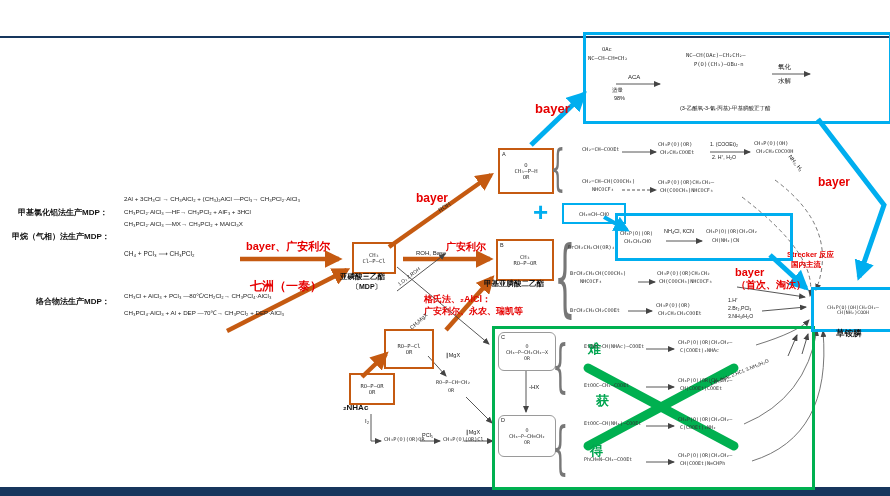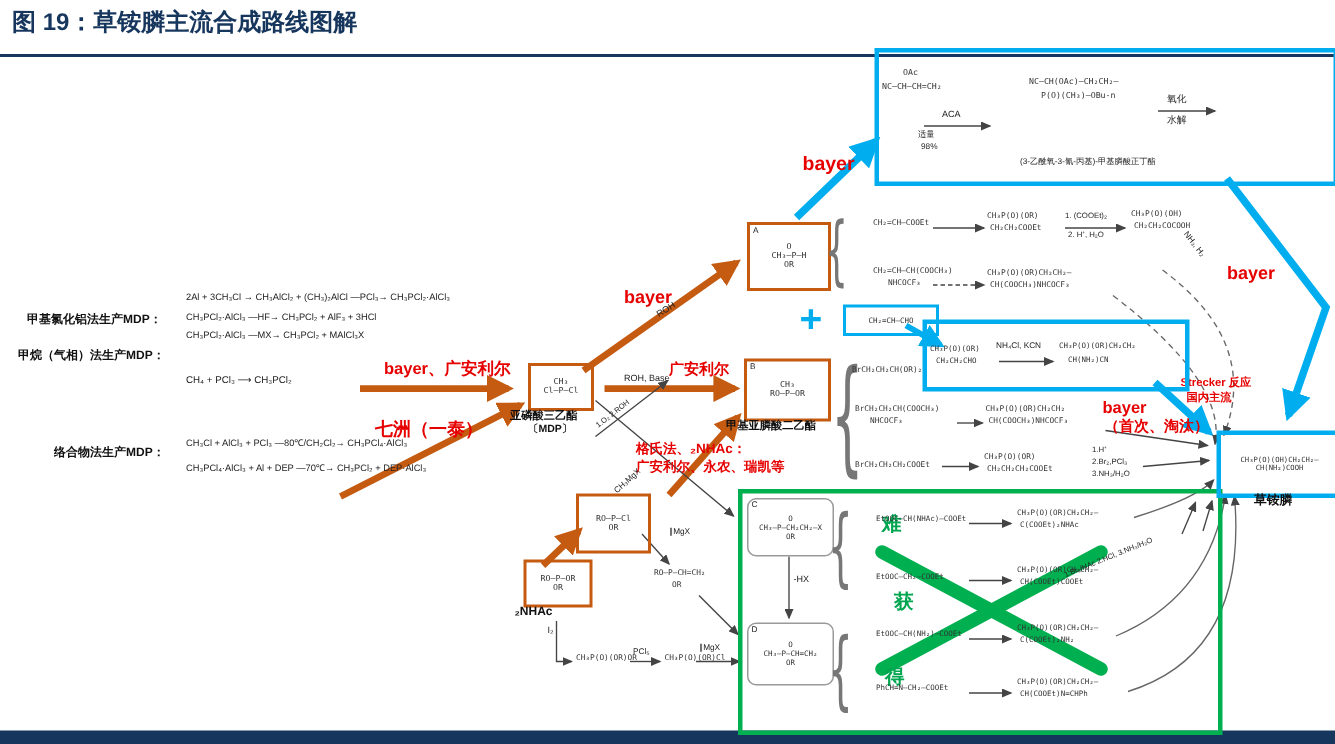--- a/index.html
+++ b/index.html
@@ -19,21 +19,20 @@
   #title{position:absolute;left:8px;top:5px;font-size:16px;font-weight:bold;color:#17365D;}
   #title-line{position:absolute;left:0;top:36px;width:890px;height:2px;background:#17365D;}
   #bottom-bar{position:absolute;left:0;top:487px;width:890px;height:9px;background:#17365D;}
   svg{position:absolute;left:0;top:0;}
 </style>
 </head>
 <body>
 
 <div id="canvas">
 
-  <div id="title">图 19：草铵膦主流合成路线图解</div>
   <div id="title-line"></div>
   <div id="bottom-bar"></div>
 
   <svg width="890" height="496">
     <defs>
       <marker id="ao" markerWidth="4" markerHeight="4" refX="3.2" refY="2" orient="auto">
         <path d="M0,0 L4,2 L0,4 Z" fill="#C55A11"></path>
         </marker>
       <marker id="au" markerWidth="4" markerHeight="4" refX="3.2" refY="2" orient="auto">
         <path d="M0,0 L4,2 L0,4 Z" fill="#00AEEF"></path>
@@ -103,25 +102,25 @@
   <div class="t blk" style="left:18px;top:208px;font-size:8px">甲基氯化铝法生产MDP：</div>
   <div class="t" style="left:124px;top:195px;font-size:6.2px">2Al + 3CH₃Cl → CH₃AlCl₂ + (CH₃)₂AlCl ―PCl₃→ CH₃PCl₂·AlCl₃</div>
   <div class="t" style="left:124px;top:208px;font-size:6.2px">CH₃PCl₂·AlCl₃ ―HF→ CH₃PCl₂ + AlF₃ + 3HCl</div>
   <div class="t" style="left:124px;top:220px;font-size:6.2px">CH₃PCl₂·AlCl₃ ―MX→ CH₃PCl₂ + MAlCl₃X</div>
   <div class="t blk" style="left:12px;top:232px;font-size:8px">甲烷（气相）法生产MDP：</div>
   <div class="t" style="left:124px;top:250px;font-size:6.5px">CH₄ + PCl₃ ⟶ CH₃PCl₂</div>
   <div class="t blk" style="left:36px;top:297px;font-size:8px">络合物法生产MDP：</div>
   <div class="t" style="left:124px;top:292px;font-size:6.2px">CH₃Cl + AlCl₃ + PCl₃ ―80℃/CH₂Cl₂→ CH₃PCl₄·AlCl₃</div>
   <div class="t" style="left:124px;top:309px;font-size:6.2px">CH₃PCl₄·AlCl₃ + Al + DEP ―70℃→ CH₃PCl₂ + DEP·AlCl₃</div>
 
-  <div class="t red" style="left:256px;top:240px;font-size:11px">bayer、广安利尔</div>
+  <div class="t red" style="left:246px;top:240px;font-size:11px">bayer、广安利尔</div>
   <div class="t red" style="left:250px;top:280px;font-size:12px">七洲（一泰）</div>
   <div class="t red" style="left:416px;top:192px;font-size:12px">bayer</div>
   <div class="t red" style="left:446px;top:241px;font-size:10px">广安利尔</div>
-  <div class="t red" style="left:424px;top:294px;font-size:9px">格氏法、₂NHAc：</div>
+  <div class="t red" style="left:424px;top:294px;font-size:9px">格氏法、₂AlCl：</div>
   <div class="t red" style="left:424px;top:306px;font-size:9px">广安利尔、永农、瑞凯等</div>
   <div class="t red" style="left:535px;top:102px;font-size:13px">bayer</div>
   <div class="t red" style="left:818px;top:176px;font-size:12px">bayer</div>
   <div class="t red" style="left:735px;top:266px;font-size:11px">bayer</div>
   <div class="t red" style="left:736px;top:279px;font-size:10px">（首次、淘汰）</div>
   <div class="t red" style="left:787px;top:251px;font-size:7.5px">Strecker 反应</div>
   <div class="t red" style="left:791px;top:261px;font-size:7.5px">国内主流</div>
 
   <div class="t grn" style="left:588px;top:342px;font-size:13px">难</div>
   <div class="t grn" style="left:596px;top:394px;font-size:13px">获</div>

